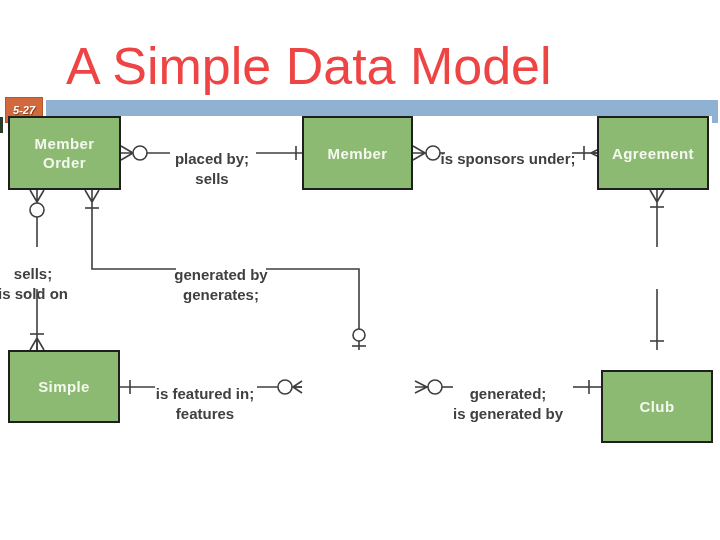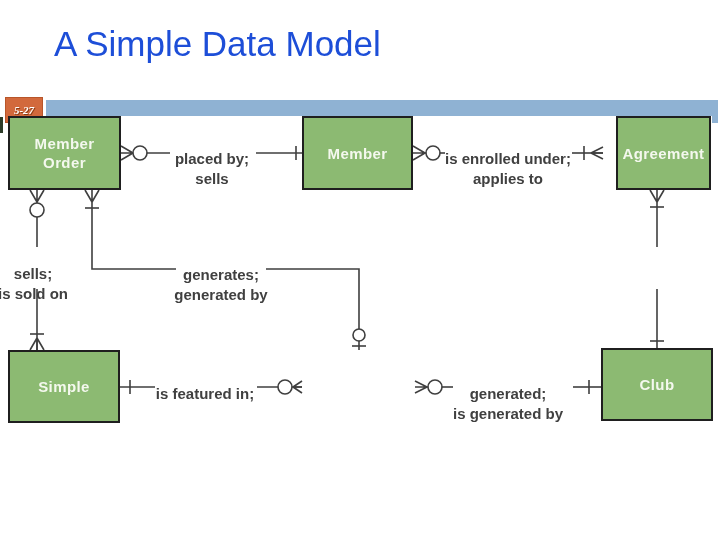--- a/index.html
+++ b/index.html
@@ -4,31 +4,30 @@
 <style>
   html,body{margin:0;padding:0;background:#ffffff;}
   .slide{
     position:relative;
     width:720px;height:540px;
     background:#ffffff;
     overflow:hidden;
     font-family:"Liberation Sans", sans-serif;
   }
   .title{
-    position:absolute;left:54px;top:24px;margin:0;
-    font-size:35px;font-weight:400;color:#1d4ed8;
+    position:absolute;left:54px;top:24px;margin:12px;
+    font-size:52px;font-weight:400;color:#ef4444;
     letter-spacing:0px;white-space:nowrap;
   }
   .badge{
     position:absolute;left:5px;top:97px;width:38px;height:26px;
     background:#d2693c;border:1px solid #b85529;box-sizing:border-box;
     color:#ffffff;font-size:11px;font-weight:bold;font-style:italic;
     display:flex;align-items:center;justify-content:center;
     text-shadow:1px 1px 0 #8a3d15;
-    font-family:Liberation Serif, serif;
   }
   .accent-bar{
     position:absolute;left:46px;top:100px;width:672px;height:16px;
     background:#8fb2d3;
   }
   .accent-bar-tail{
     position:absolute;left:712px;top:116px;width:6px;height:7px;
     background:#8fb2d3;
   }
   .edge-sliver{
@@ -135,49 +134,49 @@
     </g>
   </svg>
 
   <div class="entity" style="left:8px;top:116px;width:113px;height:74px">
     <span>Member</span>
     <span>Order</span>
   </div>
   <div class="entity" style="left:302px;top:116px;width:111px;height:74px">
     <span>Member</span>
   </div>
-  <div class="entity" style="left:616px;top:116px;width:95px;height:74px">
+  <div class="entity" style="left:597px;top:116px;width:112px;height:74px">
     <span>Agreement</span>
   </div>
   <div class="entity" style="left:8px;top:350px;width:112px;height:73px">
     <span>Simple</span>
   </div>
-  <div class="entity" style="left:601px;top:348px;width:112px;height:73px">
+  <div class="entity" style="left:601px;top:370px;width:112px;height:73px">
     <span>Club</span>
   </div>
 
   <div class="rel-label" style="left:212px;top:133px">
     <span>placed by;</span>
     <span>sells</span>
   </div>
   <div class="rel-label" style="left:508px;top:133px">
-    <span>is enrolled under;</span>
-    <span>applies to</span>
+    <span>is sponsors under;</span>
   </div>
   <div class="rel-label" style="left:33px;top:248px">
     <span>sells;</span>
     <span>is sold on</span>
   </div>
   <div class="rel-label" style="left:221px;top:249px">
+    <span>generated by</span>
     <span>generates;</span>
-    <span>generated by</span>
   </div>
   <div class="rel-label" style="left:657px;top:248px">
   </div>
   <div class="rel-label" style="left:205px;top:368px">
     <span>is featured in;</span>
+    <span>features</span>
   </div>
   <div class="rel-label" style="left:508px;top:368px">
     <span>generated;</span>
     <span>is generated by</span>
   </div>
 
 </div>
 
 </body></html>

